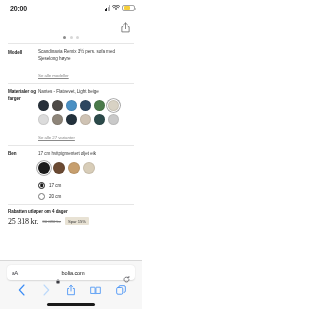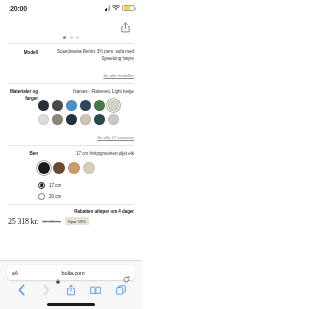--- a/index.html
+++ b/index.html
@@ -10,21 +10,20 @@
     background: #ffffff;
     font-family: "Liberation Sans", sans-serif;
   }
   #phone {
     position: relative;
     width: 142px;
     height: 309px;
     background: #ffffff;
     display: flex;
     flex-direction: column;
-    text-align: right;
   }
 
   
   .statusbar {
     height: 16px;
     flex: 0 0 16px;
     display: flex;
     align-items: center;
     justify-content: space-between;
     padding: 0 7px 0 10px;

